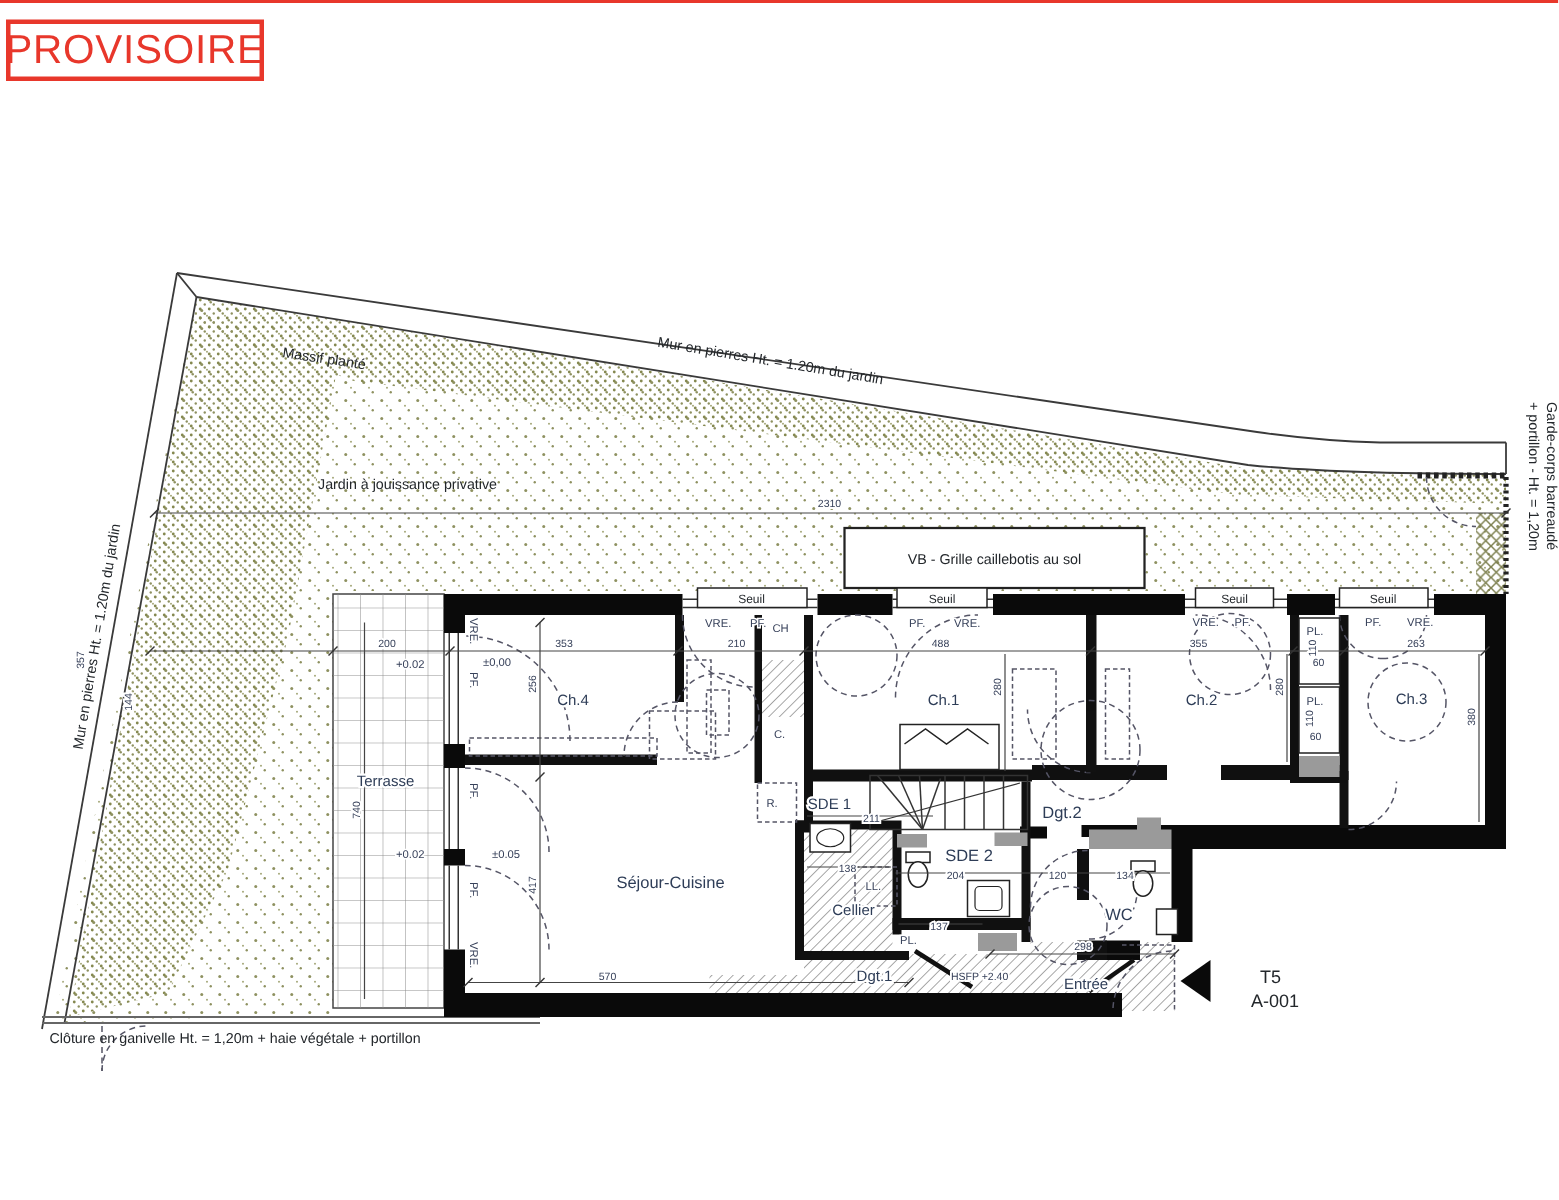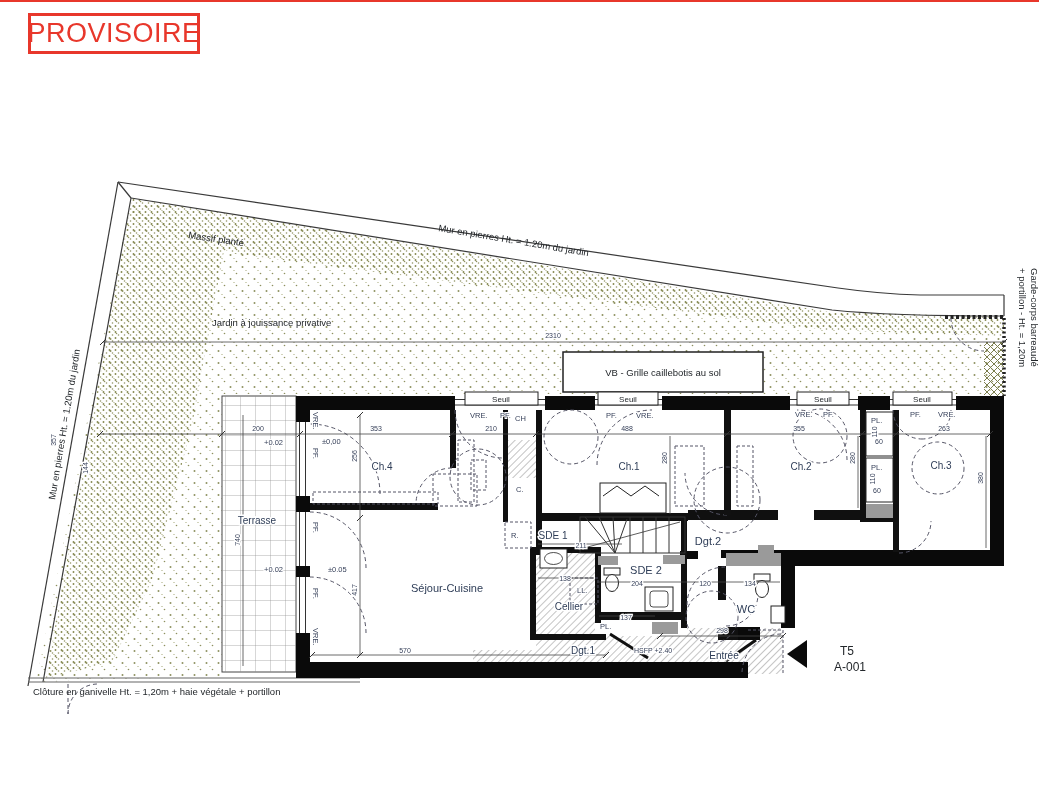--- a/index.html
+++ b/index.html
@@ -1,19 +1,19 @@
 <!DOCTYPE html>
 <html><head>
 <meta charset="utf-8">
 <style>
   html,body{margin:0;padding:0;background:#fff;}
   .page{position:relative;width:1039px;height:800px;background:#ffffff;overflow:hidden;
         font-family:"Liberation Sans",sans-serif;}
   .topline{position:absolute;left:0;top:0;width:1039px;height:2px;background:#e8372b;}
-  .stamp{position:absolute;left:28px;top:13px;width:172px;height:41px;border:3px solid #e8372b;
+  .stamp{position:absolute;left:4px;top:13px;width:172px;height:41px;border:3px solid #e8372b;
          box-sizing:border-box;display:flex;align-items:center;justify-content:center;}
   .stamp span{color:#e8372b;font-size:27px;letter-spacing:.5px;font-family:"Liberation Sans",sans-serif;}
   svg{position:absolute;left:0;top:0;}
   text{font-family:"Liberation Sans",sans-serif;}
   .t-site{fill:#23272b;font-size:9.5px;}
   .t-room{fill:#2e3d57;font-size:10px;paint-order:stroke;stroke:#ffffff;stroke-width:3px;}
   .t-big{font-size:11px;}
   .t-dim{fill:#37415a;font-size:7px;paint-order:stroke;stroke:#ffffff;stroke-width:2.5px;}
   .t-tag{fill:#37415a;font-size:7.5px;paint-order:stroke;stroke:#ffffff;stroke-width:2px;}
   .t-seuil{fill:#23272b;font-size:8px;}

